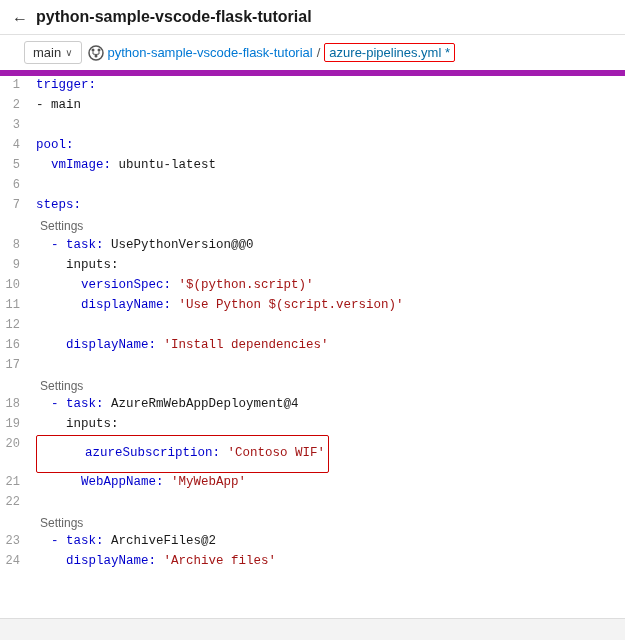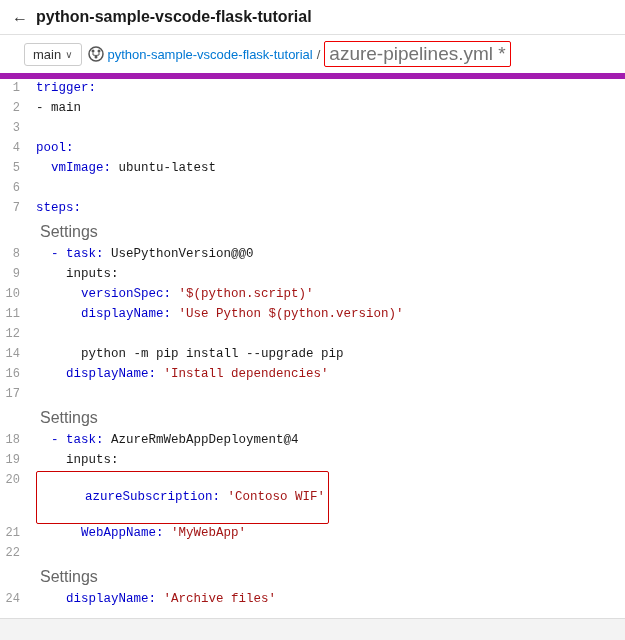--- a/index.html
+++ b/index.html
@@ -67,22 +67,22 @@
     }
     .breadcrumb-repo {
       color: #0078d4;
       font-size: 13px;
     }
     .breadcrumb-sep {
       color: #555;
       font-size: 13px;
     }
     .breadcrumb-file {
-      color: #737373;
-      font-size: 19px;
+      color: #0369a1;
+      font-size: 13px;
       border: 1.5px solid #e00;
       padding: 1px 4px;
       border-radius: 2px;
     }
 
     
     .code-container {
       display: flex;
       flex-direction: column;
       height: calc(640px - 90px);
@@ -112,21 +112,21 @@
       flex: 1;
       padding-left: 4px;
       white-space: pre;
       color: #1a1a1a;
     }
     
     .kw { color: #0000cc; }
     .str { color: #a31515; }
     .section-label {
       display: inline-block;
-      font-size: 16px;
+      font-size: 12px;
       color: #666;
       font-family: -apple-system, BlinkMacSystemFont, 'Segoe UI', sans-serif;
       font-style: normal;
       margin-left: 40px;
       margin-top: 1px;
       margin-bottom: 0px;
     }
 
     
     .footer {
@@ -217,60 +217,60 @@
     <div class="code-line">
       <span class="line-num">9</span>
       <span class="line-content">    inputs:</span>
     </div>
     <div class="code-line">
       <span class="line-num">10</span>
       <span class="line-content"><span class="kw">      versionSpec: </span><span class="str">'$(python.script)'</span></span>
     </div>
     <div class="code-line">
       <span class="line-num">11</span>
-      <span class="line-content"><span class="kw">      displayName: </span><span class="str">'Use Python $(python.version)'</span></span>
+      <span class="line-content"><span class="kw">      displayName: </span><span class="str">'Use Python $(script.version)'</span></span>
     </div>
     <div class="code-line">
       <span class="line-num">12</span>
       <span class="line-content"></span>
-    </div>
-    <div class="code-line">
-      <span class="line-num">14</span>
-      <span class="line-content">      python -m pip install --upgrade pip</span>
     </div>
     <div class="code-line">
       <span class="line-num">16</span>
       <span class="line-content"><span class="kw">    displayName: </span><span class="str">'Install dependencies'</span></span>
     </div>
     <div class="code-line">
       <span class="line-num">17</span>
       <span class="line-content"></span>
     </div>
     <div class="section-label">Settings</div>
     <div class="code-line">
       <span class="line-num">18</span>
       <span class="line-content"><span class="kw">  - task: </span><span style="color: rgb(26, 26, 26);">AzureRmWebAppDeployment@4</span></span>
     </div>
     <div class="code-line">
       <span class="line-num">19</span>
       <span class="line-content">    inputs:</span>
     </div>
     <div class="code-line">
       <span class="line-num">20</span>
-      <span class="line-content" style="white-space: pre;"><span style="border: 1.5px solid rgb(204, 0, 0); border-radius: 2px; padding: 16px 3px; display: inline-block;"><span style="white-space: pre;">      </span><span class="kw">azureSubscription: </span><span class="str">'Contoso WIF'</span></span></span>
+      <span class="line-content" style="white-space: pre;"><span style="border: 1.5px solid rgb(204, 0, 0); border-radius: 2px; padding: 8px 3px; display: inline-block;"><span style="white-space: pre;">      </span><span class="kw">azureSubscription: </span><span class="str">'Contoso WIF'</span></span></span>
     </div>
     <div class="code-line">
       <span class="line-num">21</span>
       <span class="line-content"><span class="kw">      WebAppName: </span><span class="str">'MyWebApp'</span></span>
     </div>
     <div class="code-line">
       <span class="line-num">22</span>
       <span class="line-content"></span>
     </div>
     <div class="section-label">Settings</div>
+    <div class="code-line">
+      <span class="line-num">23</span>
+      <span class="line-content"><span class="kw">  - task: </span><span style="color: rgb(26, 26, 26);">ArchiveFiles@2</span></span>
+    </div>
     <div class="code-line">
       <span class="line-num">24</span>
       <span class="line-content"><span class="kw">    displayName: </span><span class="str">'Archive files'</span></span>
     </div>
   </div>
 
 <div class="footer">
   <span class="footer-link"></span>
 </div>
 

